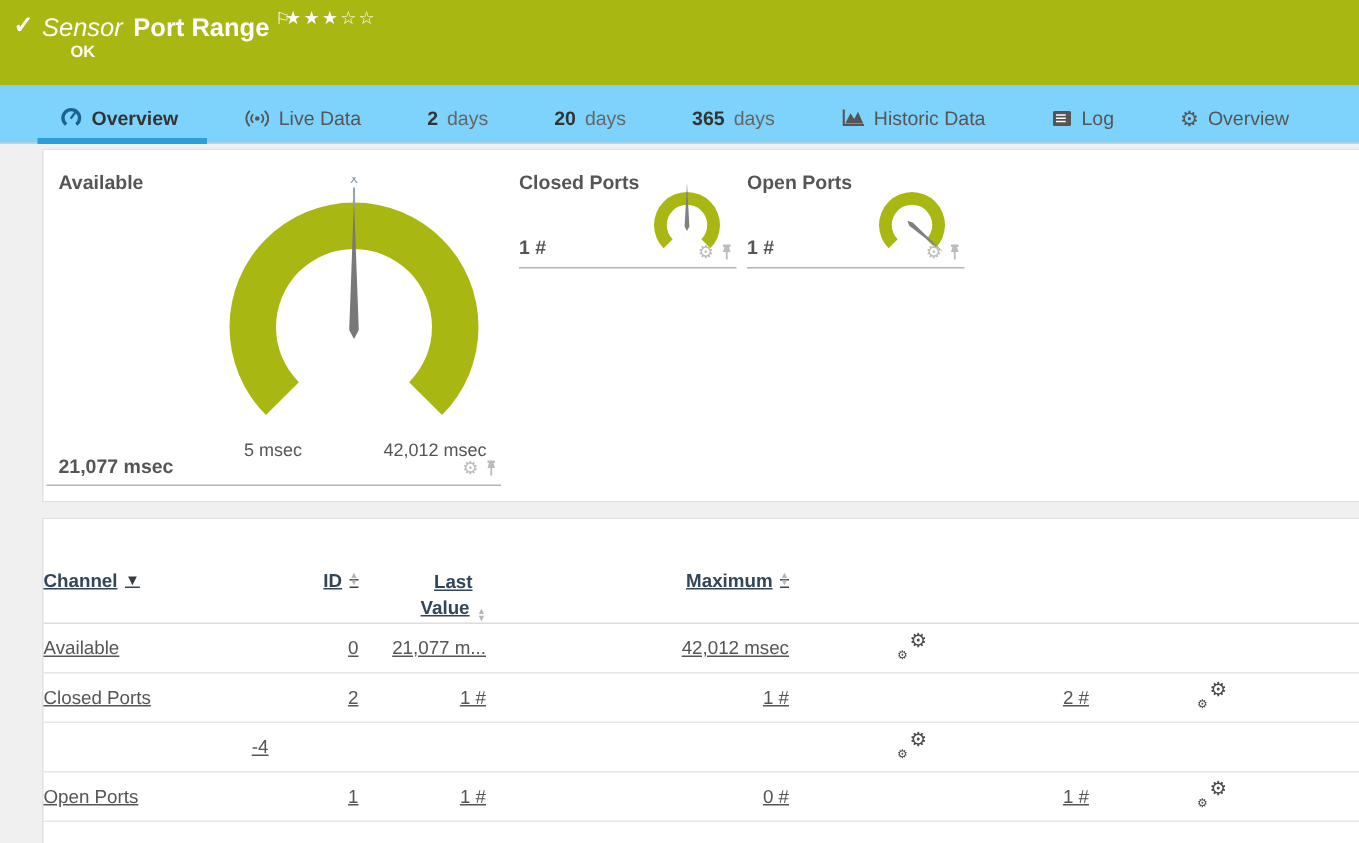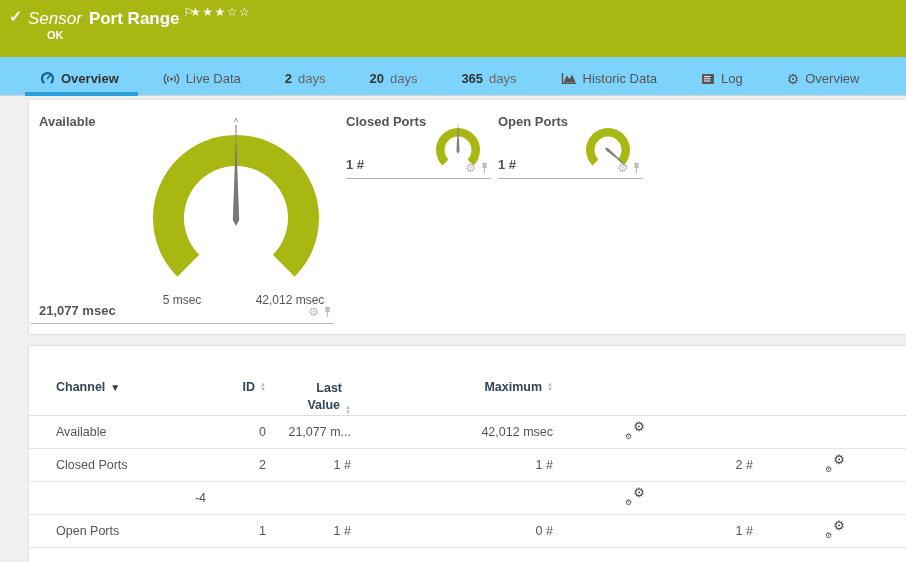--- a/index.html
+++ b/index.html
@@ -62,23 +62,23 @@
   .gvalue { position: absolute; font-size: 13px; font-weight: bold; color: #555; }
   .scale-label { position: absolute; font-size: 12px; color: #555; transform: translateX(-50%); white-space: nowrap; }
   .cell-underline { position: absolute; height: 1px; background: #b5b5b5; }
   .cell-icons { position: absolute; display: flex; align-items: center; gap: 4px; justify-content: flex-end; }
   .cell-icons .gear-glyph { font-size: 12px; color: #bcbcbc; line-height: 1; cursor: pointer; }
   .gauge-svg { position: absolute; }
   
   .thead, .trow {
     display: grid;
     grid-template-columns: 150px 60px 85px 202px 200px 130px;
-    padding-left: 27px;
     align-items: center;
     font-size: 12.5px;
+    text-decoration: underline;
   }
   .thead { height: 46px; border-bottom: 1px solid #ddd; color: var(--table-header-text); font-weight: bold; align-items: start; padding-top: 10px; }
   .trow { height: 33px; border-bottom: 1px solid #e6e6e6; color: #555; }
   .cell-r { text-align: right; }
   .hcell { display: inline-flex; align-items: center; }
   .hcell.right { justify-content: flex-end; }
   .sorticon { display: inline-flex; flex-direction: column; font-size: 6px; line-height: 5px; color: #b5b5b5; margin-left: 5px; cursor: pointer; }
   .caret { color: #3c3c3c; font-size: 10px; margin-left: 5px; }
   .twolines { text-align: center; line-height: 17px; }
   .chset { position: relative; width: 20px; height: 17px; display: inline-block; margin-left: 72px; cursor: pointer; }

